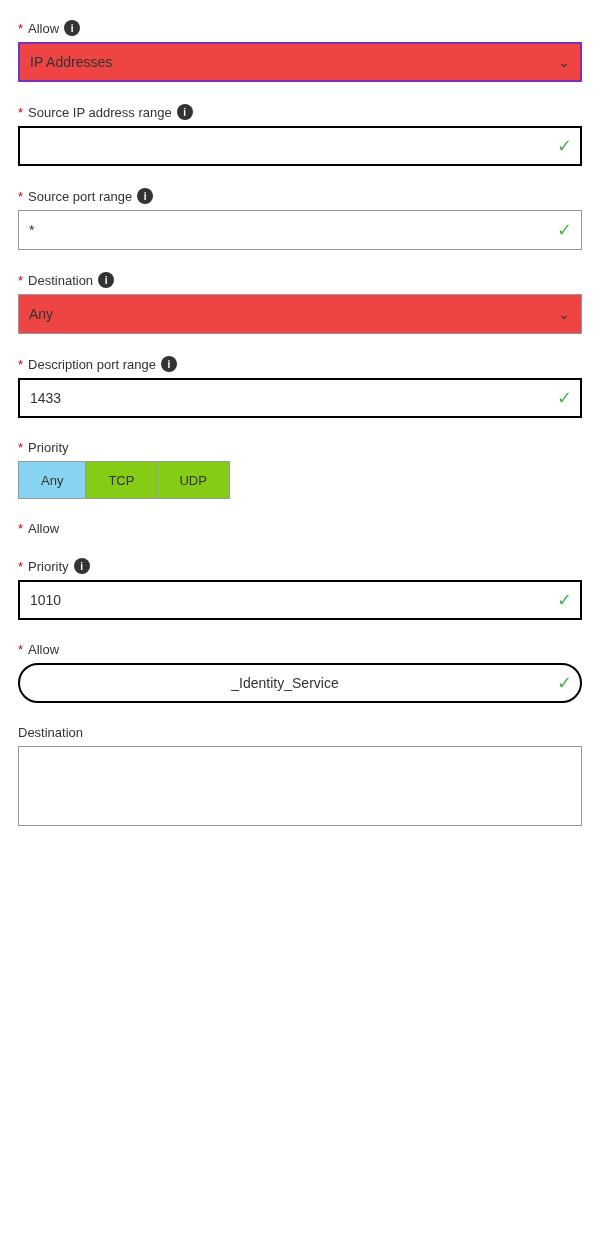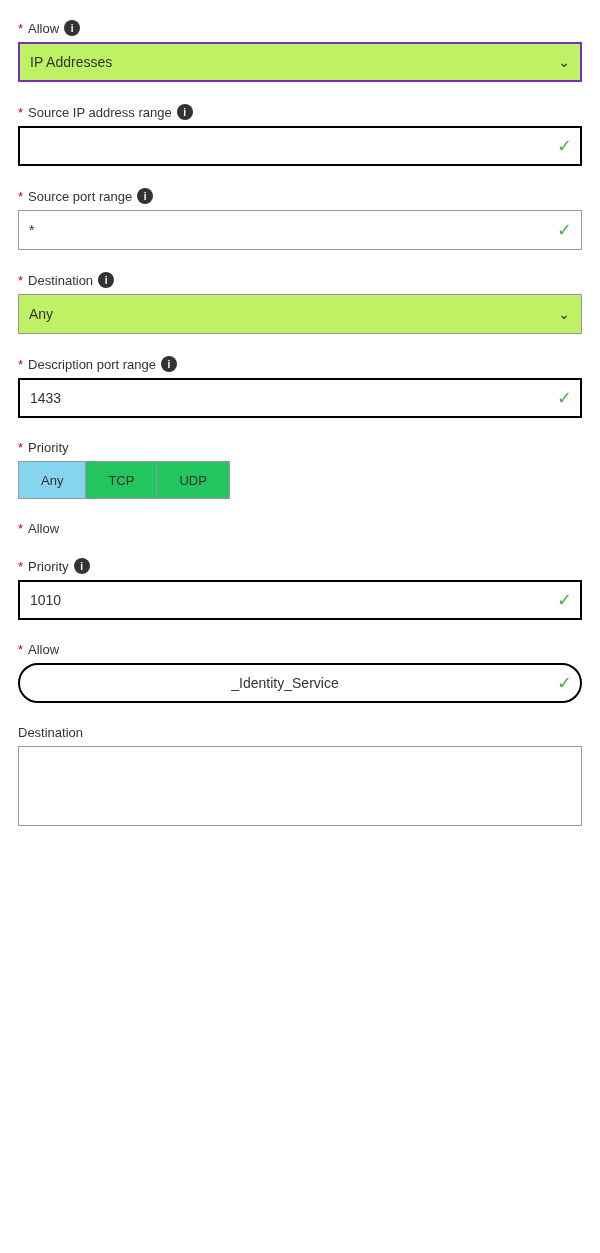--- a/index.html
+++ b/index.html
@@ -88,21 +88,21 @@
     }
 
     .field-select {
       width: 100%;
       height: 40px;
       padding: 0 40px 0 10px;
       font-size: 14px;
       border: 2px solid #7b2fbe;
       outline: none;
       color: #333;
-      background: #bef264;
+      background: #ef4444;
       appearance: none;
       -webkit-appearance: none;
       cursor: pointer;
     }
 
     .field-select.gray-border {
       border: 1px solid #999;
     }
 
     .chevron-icon {
@@ -120,21 +120,21 @@
       border: 1px solid #999;
       width: fit-content;
     }
 
     .toggle-btn {
       height: 36px;
       padding: 0 22px;
       font-size: 13px;
       border: none;
       cursor: pointer;
-      background: #22c55e;
+      background: #84cc16;
       color: #333;
       border-right: 1px solid #999;
     }
 
     .toggle-btn:last-child {
       border-right: none;
     }
 
     .toggle-btn.active {
       background: #87d4f0;

